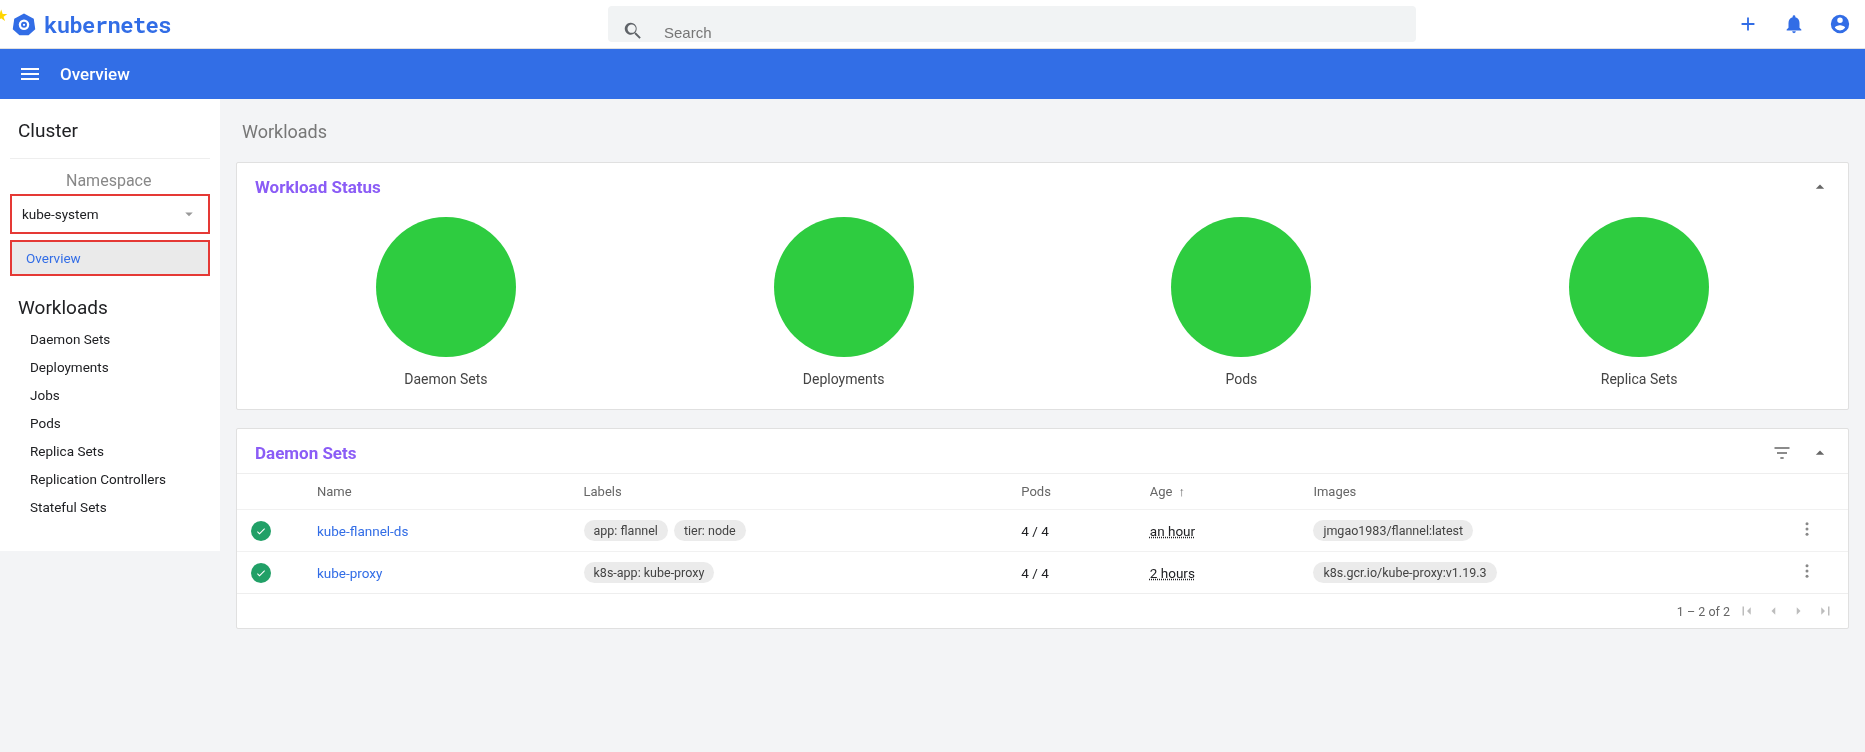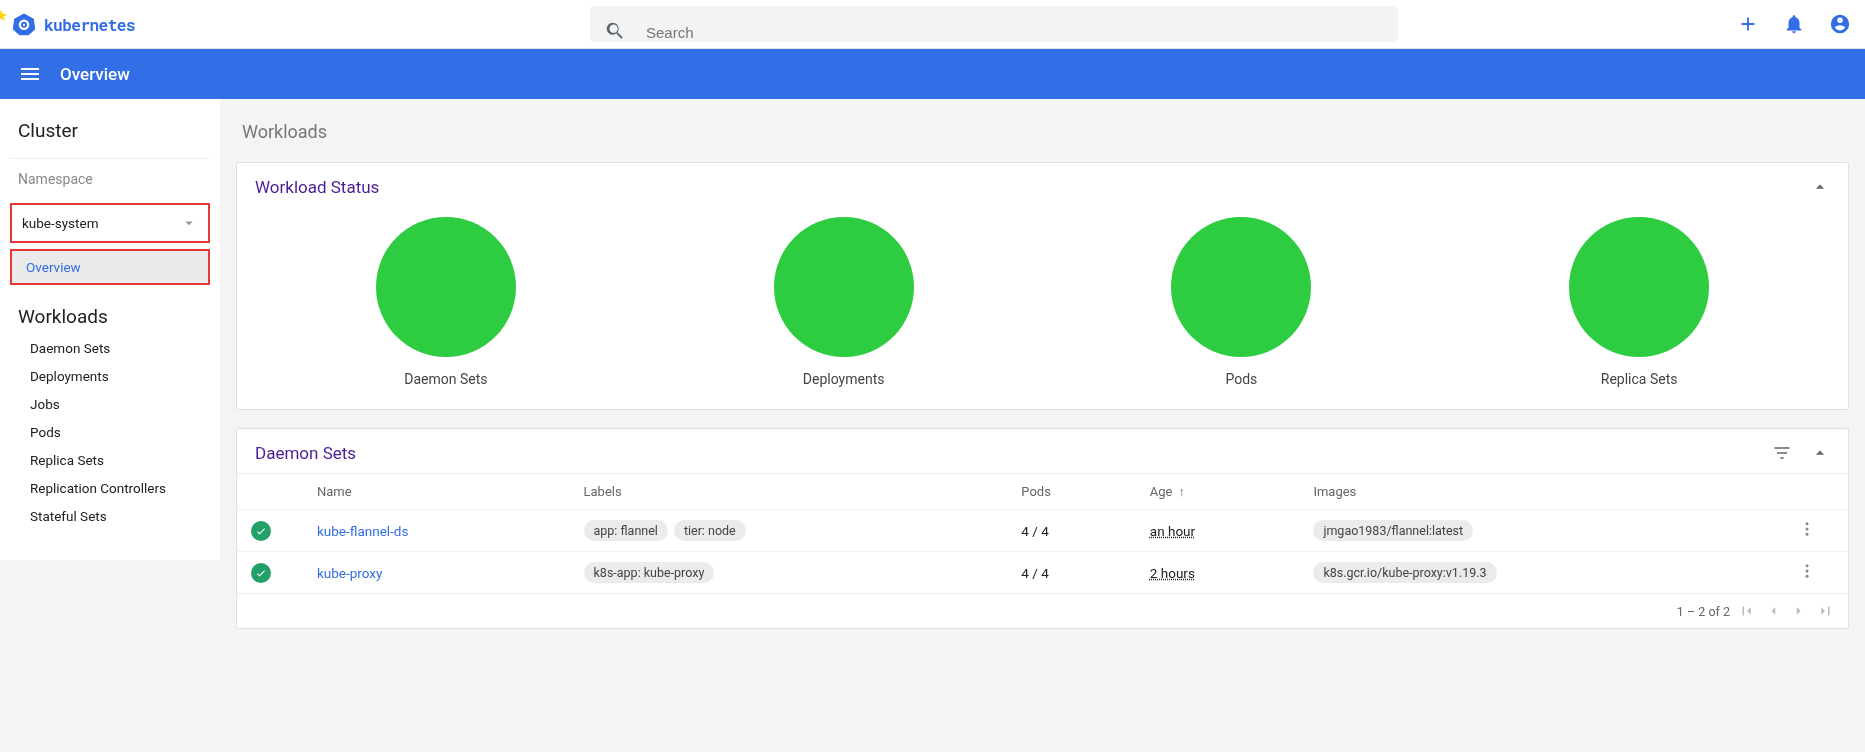--- a/index.html
+++ b/index.html
@@ -17,50 +17,50 @@
     --chip-bg:#ebebeb;
     --red-box:#e53935;
   }
   html,body{margin:0;padding:0;font-family:"Roboto","Helvetica Neue",Arial,sans-serif;color:var(--text);font-size:14px;height:100%;}
   body{background:var(--main-bg);}
 
   
   .topbar{height:48px;background:var(--topbar-bg);border-bottom:1px solid var(--border);display:flex;align-items:center;padding:0 12px;position:relative;}
   .logo{display:flex;align-items:center;gap:8px;cursor:default;}
   .logo-icon{width:24px;height:24px;}
-  .logo-text{font-weight:700;color:var(--blue);font-size:16px;font-family:"Roboto Mono","Courier New",monospace;letter-spacing:-.5px;}
+  .logo-text{font-weight:700;color:var(--blue);font-size:22px;font-family:"Roboto Mono","Courier New",monospace;letter-spacing:-.5px;}
   .search-wrap{margin-left:auto;margin-right:auto;}
   .search{width:780px;height:36px;background:var(--search-bg);border-radius:4px;display:flex;align-items:flex-end;padding:0 14px;color:var(--text-light);}
   .search svg{width:22px;height:22px;fill:var(--text-light);margin-right:18px;}
   .search input{border:none;background:transparent;outline:none;font-size:15px;flex:1;color:var(--text);}
   .top-actions{position:absolute;right:14px;top:0;height:48px;display:flex;align-items:center;gap:24px;}
   .top-actions svg{width:22px;height:22px;fill:var(--blue);cursor:pointer;}
   .star-marker{position:absolute;left:-6px;top:6px;color:#ffd600;font-size:16px;}
 
   
   .bluebar{height:50px;background:var(--blue-header);color:#fff;display:flex;align-items:center;padding:0 18px;font-size:17px;font-weight:500;}
   .bluebar svg{width:24px;height:24px;fill:#fff;margin-right:18px;}
 
   
   .wrap{display:flex;align-items:flex-start;}
   .sidebar{width:220px;background:var(--sidebar-bg);padding:14px 0 30px 0;flex:none;}
   .sidebar .section-title{font-size:19px;font-weight:400;color:var(--text);padding:6px 18px;}
   .sidebar .item{font-size:13.5px;color:var(--text);padding:6px 10px 6px 30px;cursor:pointer;}
   .sidebar .divider{border-top:1px solid #eee;margin:10px 10px 10px 10px;}
-  .ns-label{font-size:14px;color:var(--muted);padding:2px 18px 16px 18px;}
+  .ns-label{font-size:16px;color:var(--muted);padding:2px 18px 4px 18px;margin-left:48px;}
   .ns-select{margin:0 10px;border:2px solid var(--red-box);height:36px;display:flex;align-items:center;justify-content:space-between;padding:0 10px;background:#fff;}
   .ns-select span{font-size:13.5px;}
   .ns-select svg{width:18px;height:18px;fill:#999;}
   .ov-box{margin:6px 10px 0 10px;border:2px solid var(--red-box);background:#eaeaea;padding:8px 14px;color:var(--blue);font-size:13.5px;cursor:pointer;}
 
   .main{flex:1;padding:16px 16px 24px 16px;min-width:0;}
   .page-section-title{font-size:18px;color:#777;font-weight:400;margin:6px 0 20px 6px;}
   .card{background:#fff;border:1px solid var(--border);border-radius:2px;margin-bottom:18px;position:relative;}
   .card-head{display:flex;align-items:center;justify-content:space-between;padding:14px 18px 10px 18px;border-bottom:0;}
-  .card-head h2{font-size:17px;font-weight:400;margin:0;color:#4c1d95;}
+  .card-head h2{font-size:17px;font-weight:700;margin:0;color:#8b5cf6;}
   .card-actions{display:flex;gap:18px;align-items:center;}
   .card-actions svg{width:20px;height:20px;fill:#666;cursor:pointer;}
   .status-row{display:flex;padding:10px 10px 22px 10px;}
   .status-col{flex:1;display:flex;flex-direction:column;align-items:center;gap:14px;}
   .donut{width:140px;height:140px;border-radius:50%;background:var(--green);}
   .status-label{font-size:14px;color:#444;}
 
   
   .tbl{width:100%;border-collapse:collapse;}
   .tbl th{font-size:13px;font-weight:400;color:#666;text-align:left;padding:10px 14px;border-top:1px solid #eee;}

